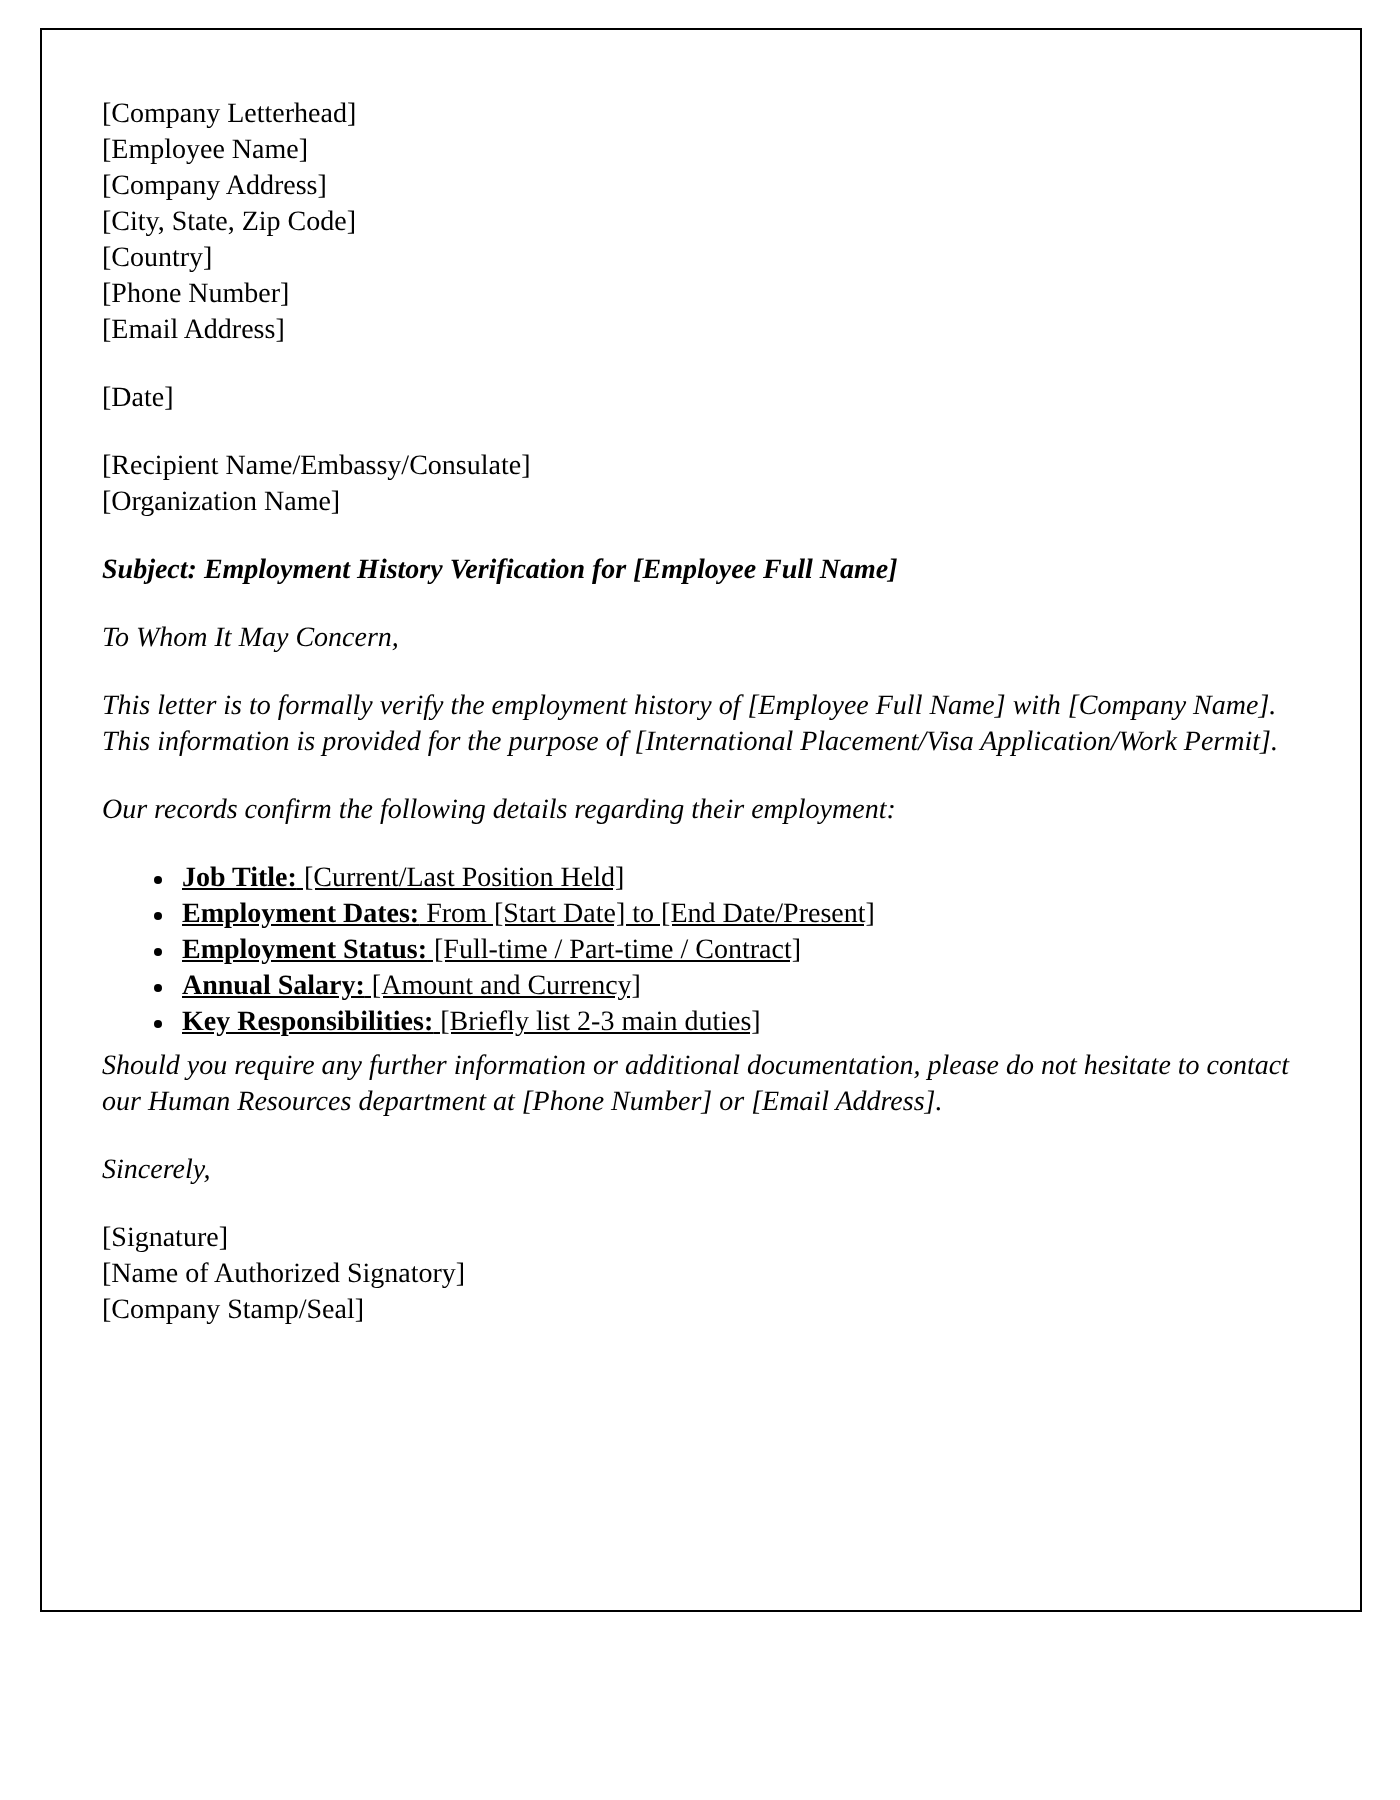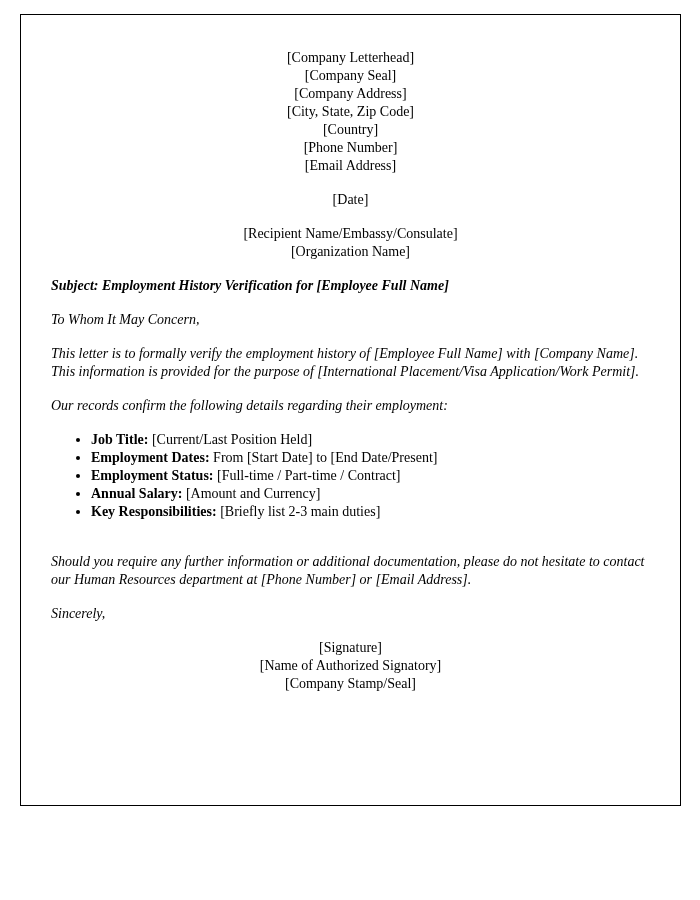--- a/index.html
+++ b/index.html
@@ -20,50 +20,50 @@
     border: 1px solid #000000;
     padding: 34px 30px 20px 30px;
     overflow: hidden;
   }
   .line {
     font-size: 14px;
     line-height: 18px;
   }
   .block {
     margin-bottom: 16px;
-    text-align: center;
   }
   .para {
     font-size: 14px;
     line-height: 18px;
     margin-bottom: 16px;
     font-style: italic;
   }
   .subject {
     font-weight: bold;
   }
   ul.details {
     list-style: disc;
     padding-left: 40px;
-    margin-bottom: 32px;
+    margin-bottom: 4px;
+    text-decoration: underline;
   }
   ul.details li {
     font-size: 14px;
     line-height: 18px;
   }
   .b { font-weight: bold; }
 </style>
 </head>
 <body>
 
 <div class="page">
 
   <div class="block">
     <div class="line">[Company Letterhead]</div>
-    <div class="line">[Company Seal]</div>
+    <div class="line">[Employee Name]</div>
     <div class="line">[Company Address]</div>
     <div class="line">[City, State, Zip Code]</div>
     <div class="line">[Country]</div>
     <div class="line">[Phone Number]</div>
     <div class="line">[Email Address]</div>
   </div>
 
   <div class="block">
     <div class="line">[Date]</div>
   </div>

